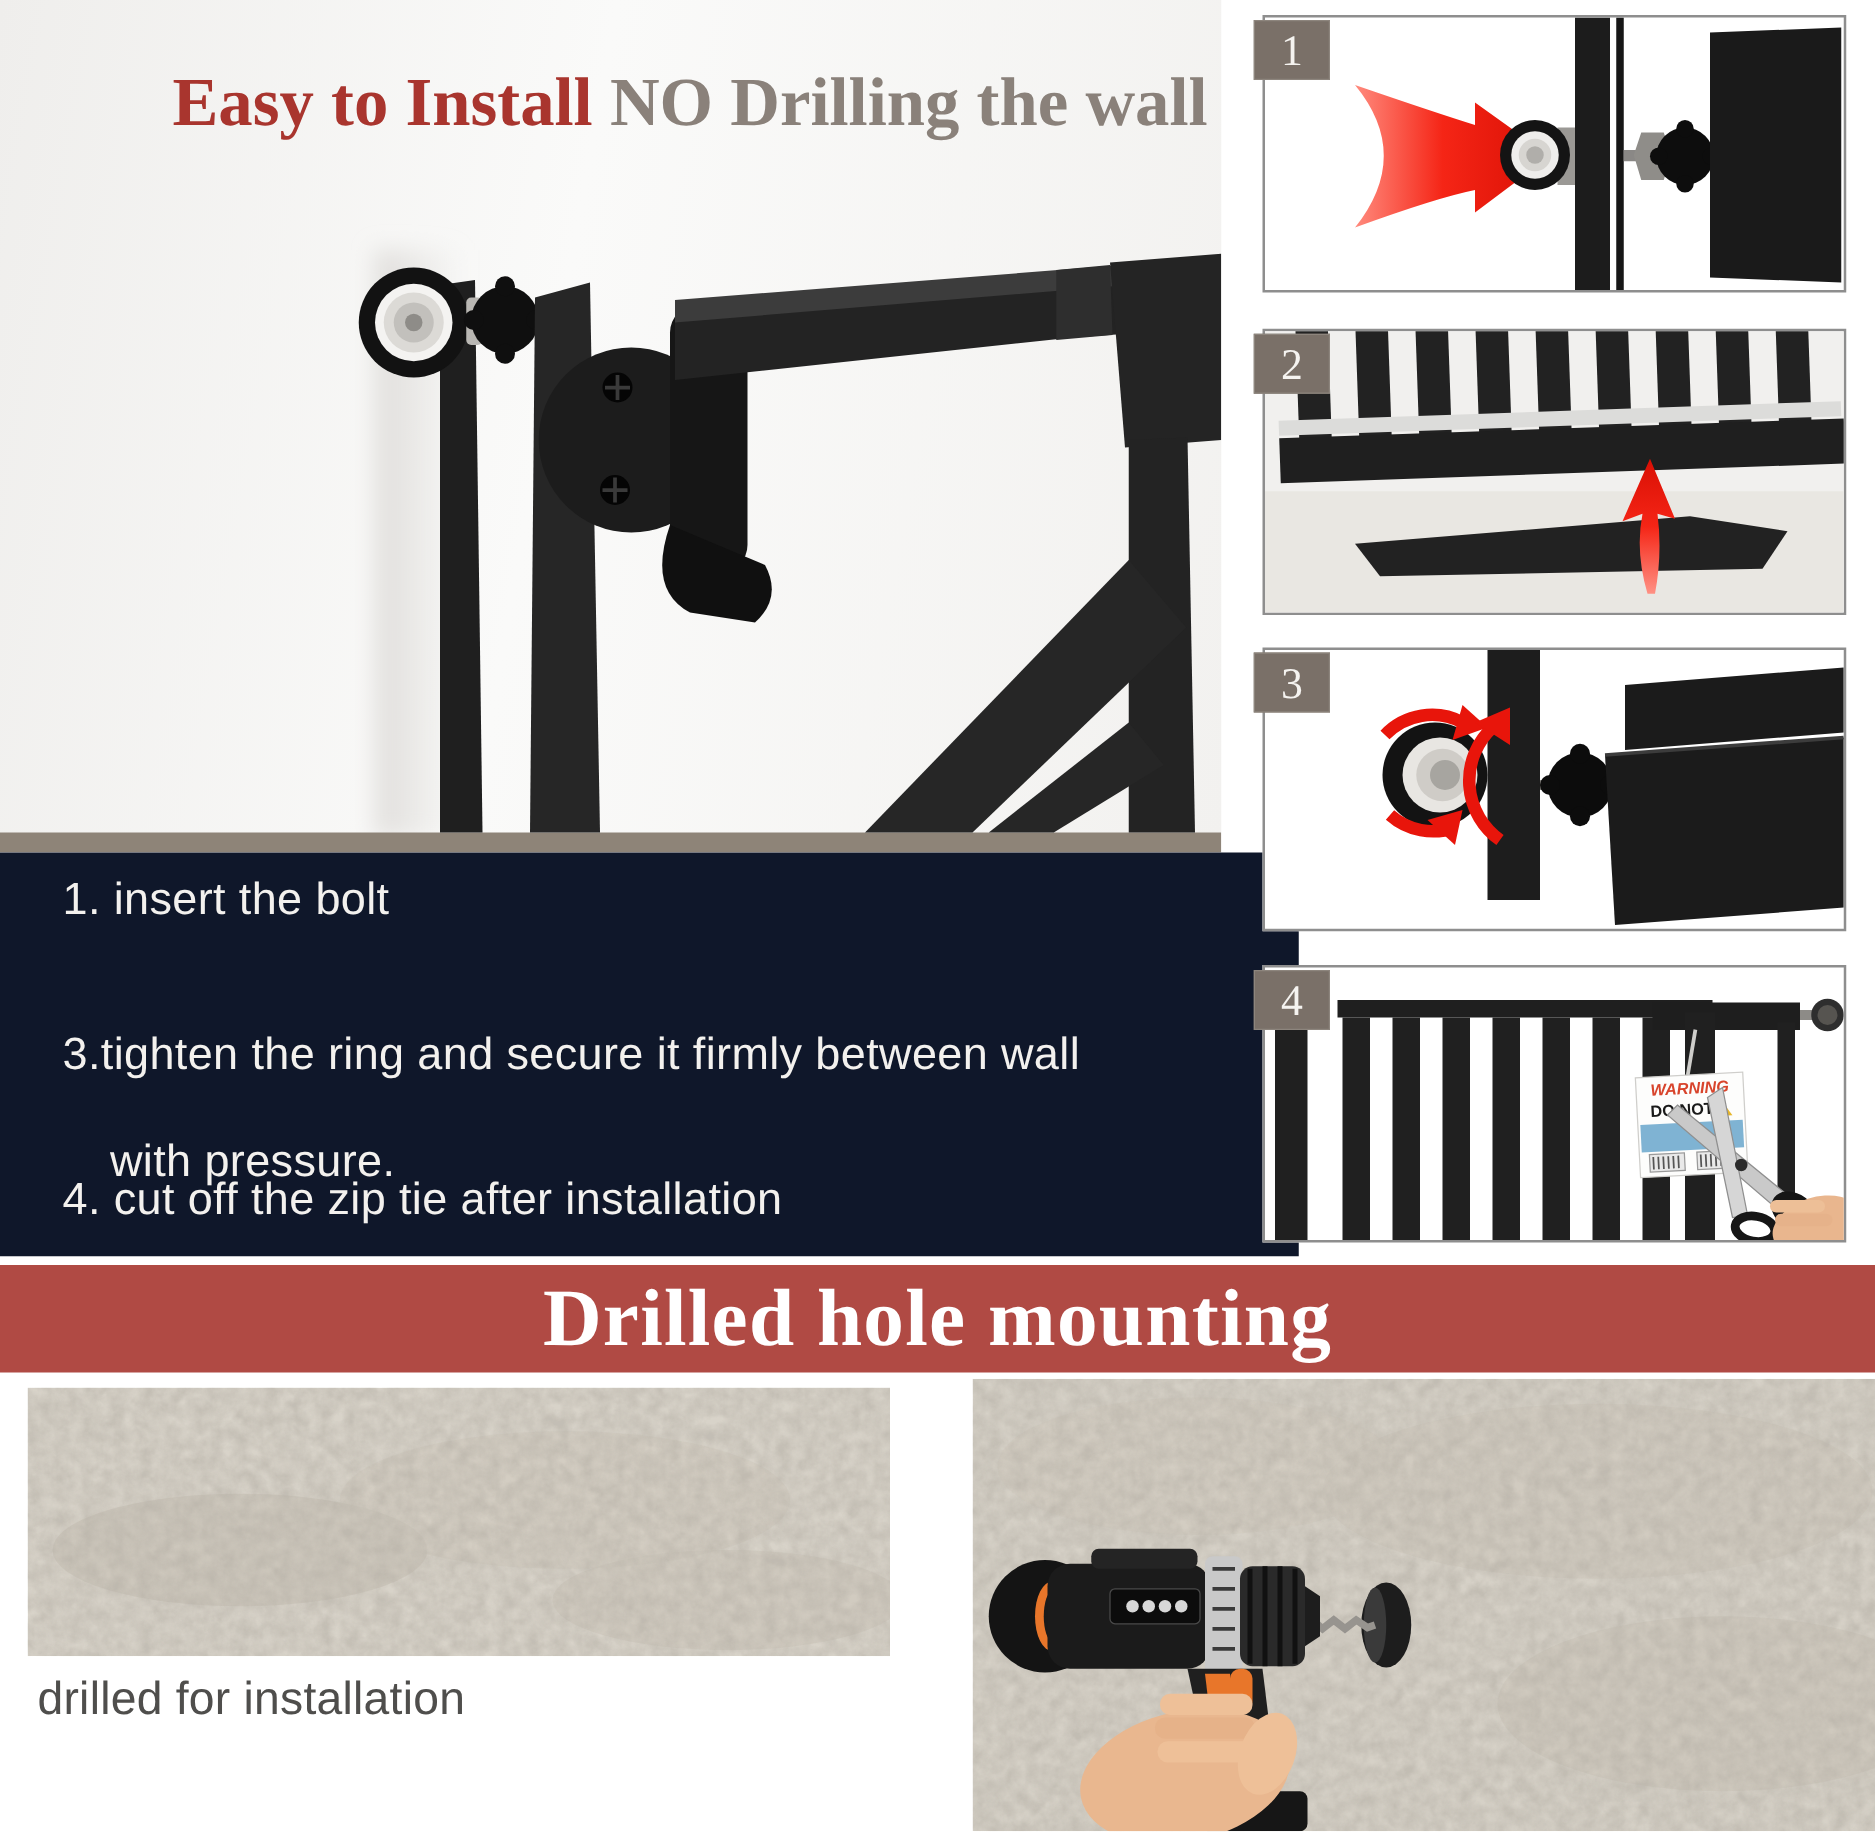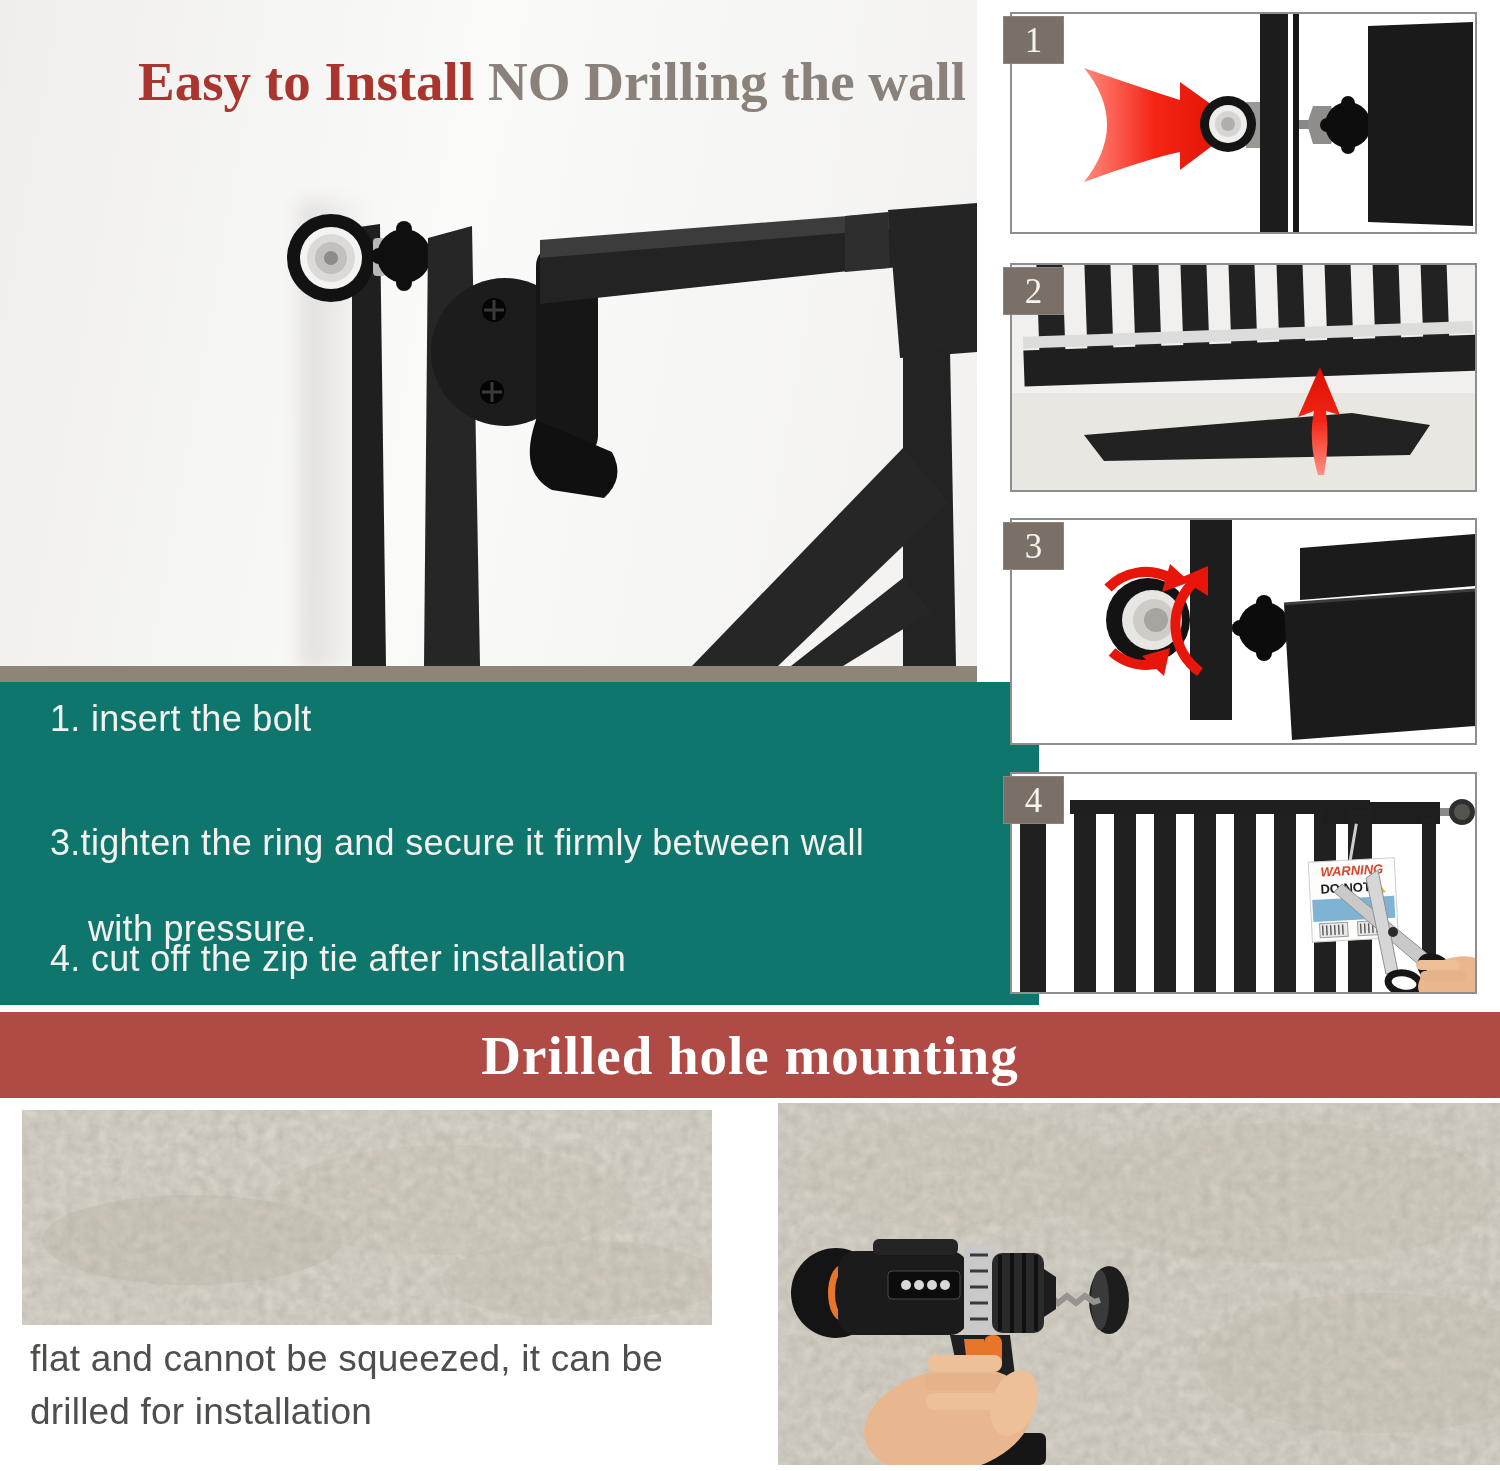--- a/index.html
+++ b/index.html
@@ -11,21 +11,21 @@
   .hero{position:absolute;left:0;top:0;width:977px;height:682px;overflow:hidden;
         background:linear-gradient(100deg,#efeeec 0%,#fafaf9 45%,#f2f1ef 100%);}
   .hero svg{position:absolute;left:0;top:0;}
   .hero-title{
     position:absolute;left:138px;top:50px;white-space:nowrap;z-index:5;
     font-family:Liberation Serif, serif;font-weight:bold;font-size:55px;letter-spacing:0px;
   }
   .hero-title .t-red{color:#a9352e;}
   .hero-title .t-gray{color:#8a817a;}
   
-  .instructions{position:absolute;left:0;top:682px;width:1039px;height:323px;background:#0f766e;}
+  .instructions{position:absolute;left:0;top:682px;width:1039px;height:323px;background:#0f172a;}
   .iline{position:absolute;left:50px;color:#f3f1ee;font-size:36px;letter-spacing:0.3px;white-space:nowrap;}
   .iline.l1{top:16px;}
   .iline.l2{top:72px;}
   .iline.l3{top:140px;}
   .iline.l4{top:192px;left:88px;margin-top:34px;}
   .iline.l5{top:256px;}
   
   .step-card{position:absolute;left:1010px;width:467px;background:#fff;border:2px solid #8e8e8e;box-sizing:border-box;}
   .step-1{top:12px;height:222px;}
   .step-2{top:263px;height:229px;}
@@ -33,21 +33,21 @@
   .step-4{top:772px;height:222px;}
   .step-badge{
     position:absolute;left:-9px;top:2px;width:59px;height:46px;background:#7a7068;
     border:1px solid #8d857d;z-index:6;display:flex;align-items:center;justify-content:center;
   }
   .step-badge span{color:#f5f3f0;font-family:"Liberation Serif",serif;font-size:35px;line-height:1;}
   .step-card svg{position:absolute;left:0;top:0;}
   
   .banner{position:absolute;left:0;top:1012px;width:1500px;height:86px;background:#b04a44;
           display:flex;align-items:center;justify-content:center;}
-  .banner-title{color:#ffffff;font-family:"Liberation Serif",serif;font-weight:bold;font-size:55px;letter-spacing:1px;}
+  .banner-title{color:#ffffff;font-family:"Liberation Serif",serif;font-weight:bold;font-size:65px;letter-spacing:1px;}
   
   .wall-photo{position:absolute;left:22px;top:1110px;width:690px;height:215px;overflow:hidden;}
   .drill-photo{position:absolute;left:778px;top:1103px;width:722px;height:362px;overflow:hidden;}
   
   .caption{position:absolute;left:30px;top:1332px;color:#4f4e4c;font-size:37px;line-height:53px;letter-spacing:0.2px;}
 </style>
 </head>
 <body>
 
 <div class="canvas">
@@ -352,17 +352,16 @@
         <ellipse cx="170" cy="318" rx="85" ry="52" fill="#e9b78f" transform="rotate(-12 170 318)"></ellipse>
         <rect x="150" y="252" width="74" height="17" rx="8" fill="#eec098"></rect>
         <rect x="146" y="271" width="80" height="17" rx="8" fill="#e6b289"></rect>
         <rect x="148" y="290" width="78" height="17" rx="8" fill="#eec098"></rect>
         <ellipse cx="236" cy="300" rx="22" ry="34" fill="#eec098" transform="rotate(20 236 300)"></ellipse>
       </g>
     </svg>
   </div>
 
   <div class="caption">
-    <div>flat and cannot be squeezed, it can be</div>
     <div>drilled for installation</div>
   </div>
 
 </div>
 
 </body></html>

